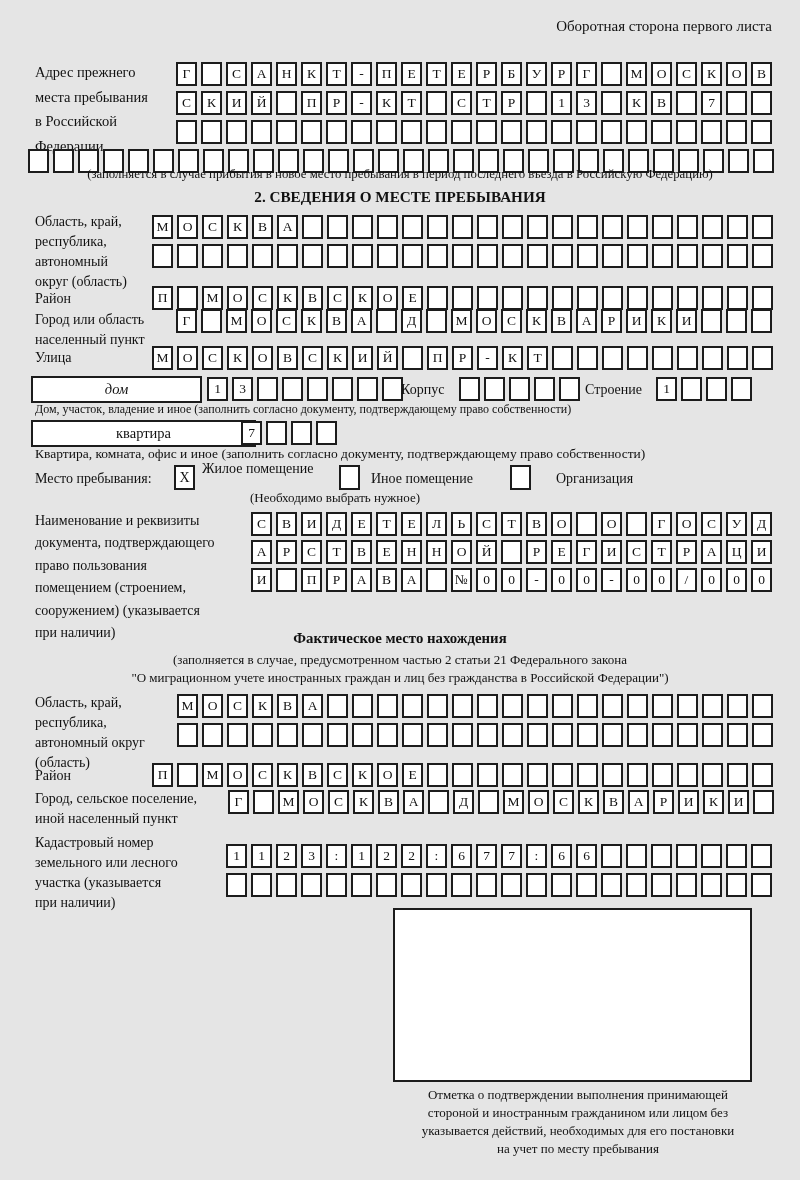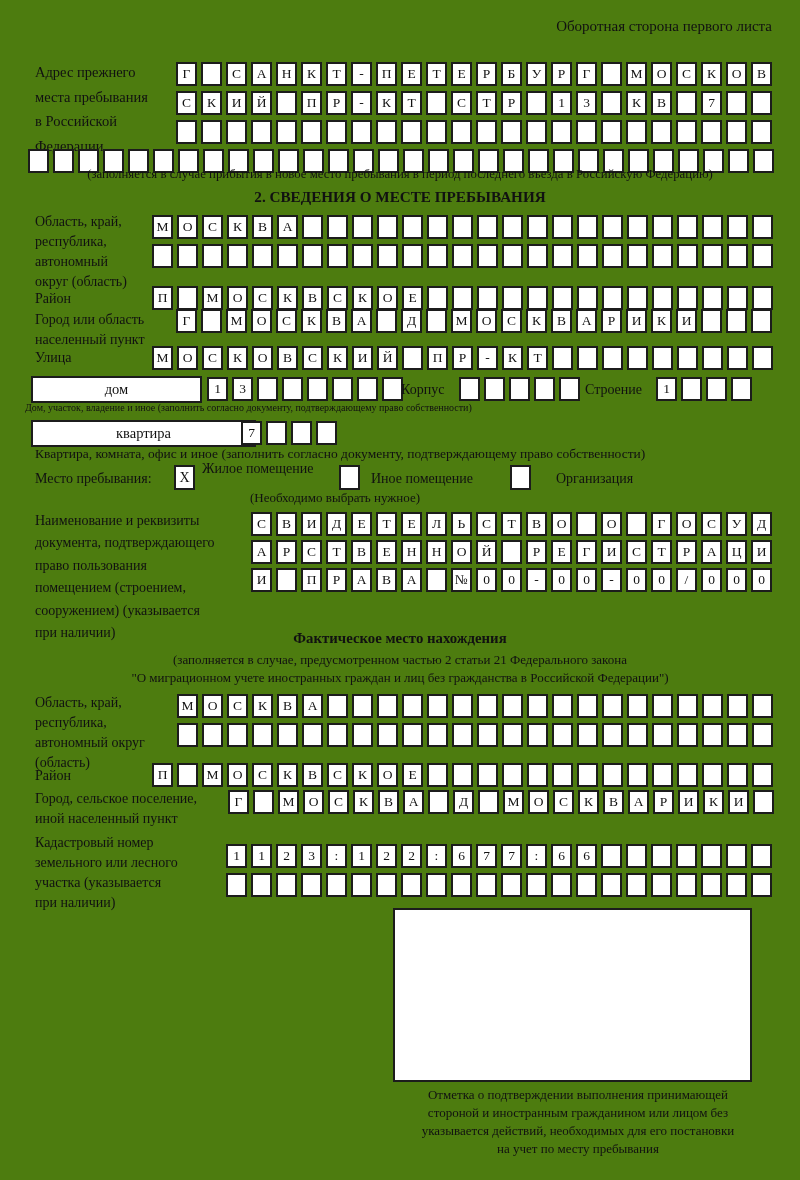--- a/index.html
+++ b/index.html
@@ -1,16 +1,16 @@
 <!DOCTYPE html>
 <html lang="ru"><head>
 <meta charset="utf-8">
 <style>
   html,body{margin:0;padding:0;background:#fff;}
-  #page{position:relative;width:800px;height:1180px;background:#4d7c0f;
+  #page{position:relative;width:800px;height:1180px;background:#e5e5e5;
         font-family:"Liberation Serif",serif;color:#111;overflow:hidden;}
   .abs{position:absolute;}
   .lbl{font-size:14px;line-height:20px;}
   .lbl25 div{line-height:24.7px;}
   .center{left:0;width:800px;text-align:center;}
   .bold{font-weight:bold;}
   .cellrow{position:absolute;white-space:nowrap;font-size:0;}
   .cell{display:inline-block;box-sizing:border-box;width:21px;height:24px;
         border:2px solid #1c1c1c;margin-right:4px;text-align:center;
         font-size:13.5px;line-height:20px;vertical-align:top;background:#fff;}
@@ -58,27 +58,27 @@
 
   <div class="abs lbl" style="left:35px;top:310px;">
       <div>Город или область</div>
       <div>населенный пункт</div>
     </div>
   <div class="cellrow" style="left:176px;top:309px;"><span class="cell">Г</span><span class="cell"></span><span class="cell">М</span><span class="cell">О</span><span class="cell">С</span><span class="cell">К</span><span class="cell">В</span><span class="cell">А</span><span class="cell"></span><span class="cell">Д</span><span class="cell"></span><span class="cell">М</span><span class="cell">О</span><span class="cell">С</span><span class="cell">К</span><span class="cell">В</span><span class="cell">А</span><span class="cell">Р</span><span class="cell">И</span><span class="cell">К</span><span class="cell">И</span><span class="cell"></span><span class="cell"></span><span class="cell"></span></div>
 
   <div class="abs lbl" style="left:35px;top:348px;">Улица</div>
   <div class="cellrow" style="left:152px;top:346px;"><span class="cell">М</span><span class="cell">О</span><span class="cell">С</span><span class="cell">К</span><span class="cell">О</span><span class="cell">В</span><span class="cell">С</span><span class="cell">К</span><span class="cell">И</span><span class="cell">Й</span><span class="cell"></span><span class="cell">П</span><span class="cell">Р</span><span class="cell">-</span><span class="cell">К</span><span class="cell">Т</span><span class="cell"></span><span class="cell"></span><span class="cell"></span><span class="cell"></span><span class="cell"></span><span class="cell"></span><span class="cell"></span><span class="cell"></span><span class="cell"></span></div>
 
-  <div class="rect" style="left:31px;top:376px;width:171px;height:27px;">дом</div>
+  <div class="rect" style="left:31px;top:376px;width:171px;height:27px;font-style:italic;">дом</div>
   <div class="cellrow" style="left:207px;top:377px;"><span class="cell">1</span><span class="cell">3</span><span class="cell"></span><span class="cell"></span><span class="cell"></span><span class="cell"></span><span class="cell"></span><span class="cell"></span></div>
   <div class="inline-lbl" style="left:401px;top:380px;">Корпус</div>
   <div class="cellrow" style="left:459px;top:377px;"><span class="cell"></span><span class="cell"></span><span class="cell"></span><span class="cell"></span><span class="cell"></span></div>
   <div class="inline-lbl" style="left:585px;top:380px;">Строение</div>
   <div class="cellrow" style="left:656px;top:377px;"><span class="cell">1</span><span class="cell"></span><span class="cell"></span><span class="cell"></span></div>
-  <div class="abs" style="left:25px;top:402px;font-size:10px;text-align:right;">Дом, участок, владение и иное (заполнить согласно документу, подтверждающему право собственности)</div>
+  <div class="abs" style="left:35px;top:402px;font-size:12px;text-align:right;">Дом, участок, владение и иное (заполнить согласно документу, подтверждающему право собственности)</div>
 
   <div class="rect" style="left:31px;top:420px;width:225px;height:27px;">квартира</div>
   <div class="cellrow" style="left:241px;top:421px;"><span class="cell">7</span><span class="cell"></span><span class="cell"></span><span class="cell"></span></div>
   <div class="abs" style="left:35px;top:446px;font-size:13.5px;">Квартира, комната, офис и иное (заполнить согласно документу, подтверждающему право собственности)</div>
 
   <div class="inline-lbl" style="left:35px;top:469px;">Место пребывания:</div>
   <div class="chk" style="left:174px;top:465px;">X</div>
   <div class="inline-lbl" style="left:202px;top:459px;">Жилое помещение</div>
   <div class="chk" style="left:339px;top:465px;"></div>
   <div class="inline-lbl" style="left:371px;top:469px;">Иное помещение</div>

